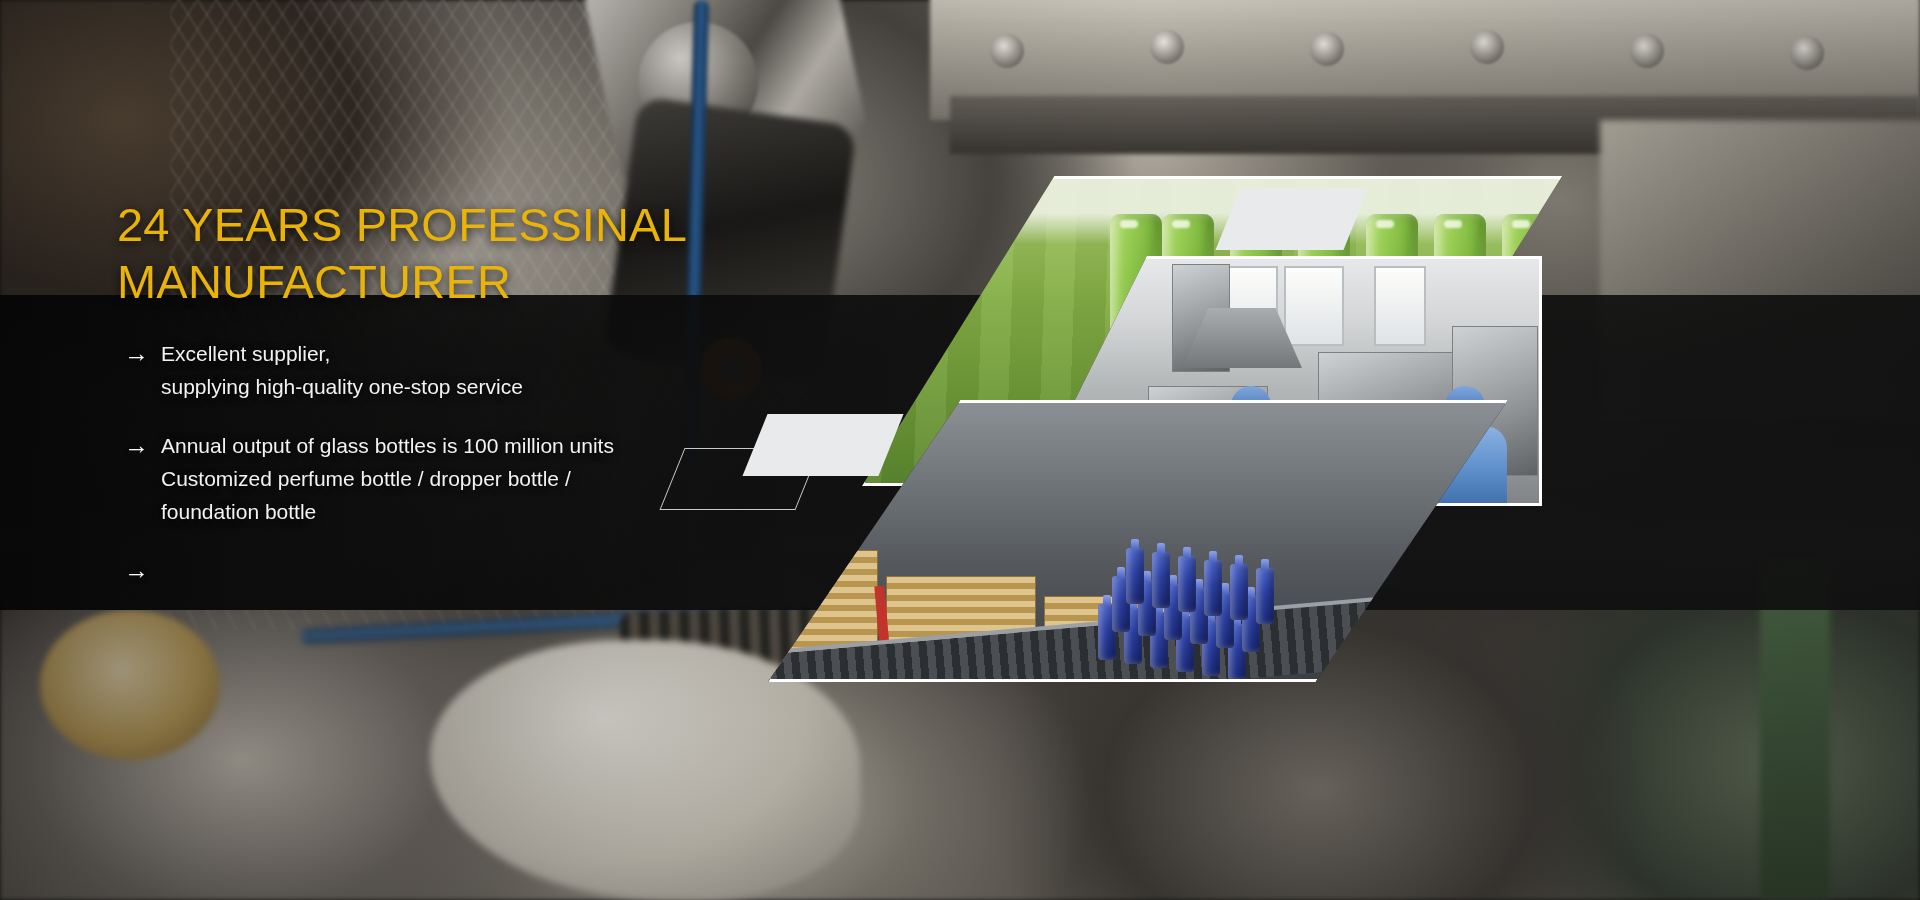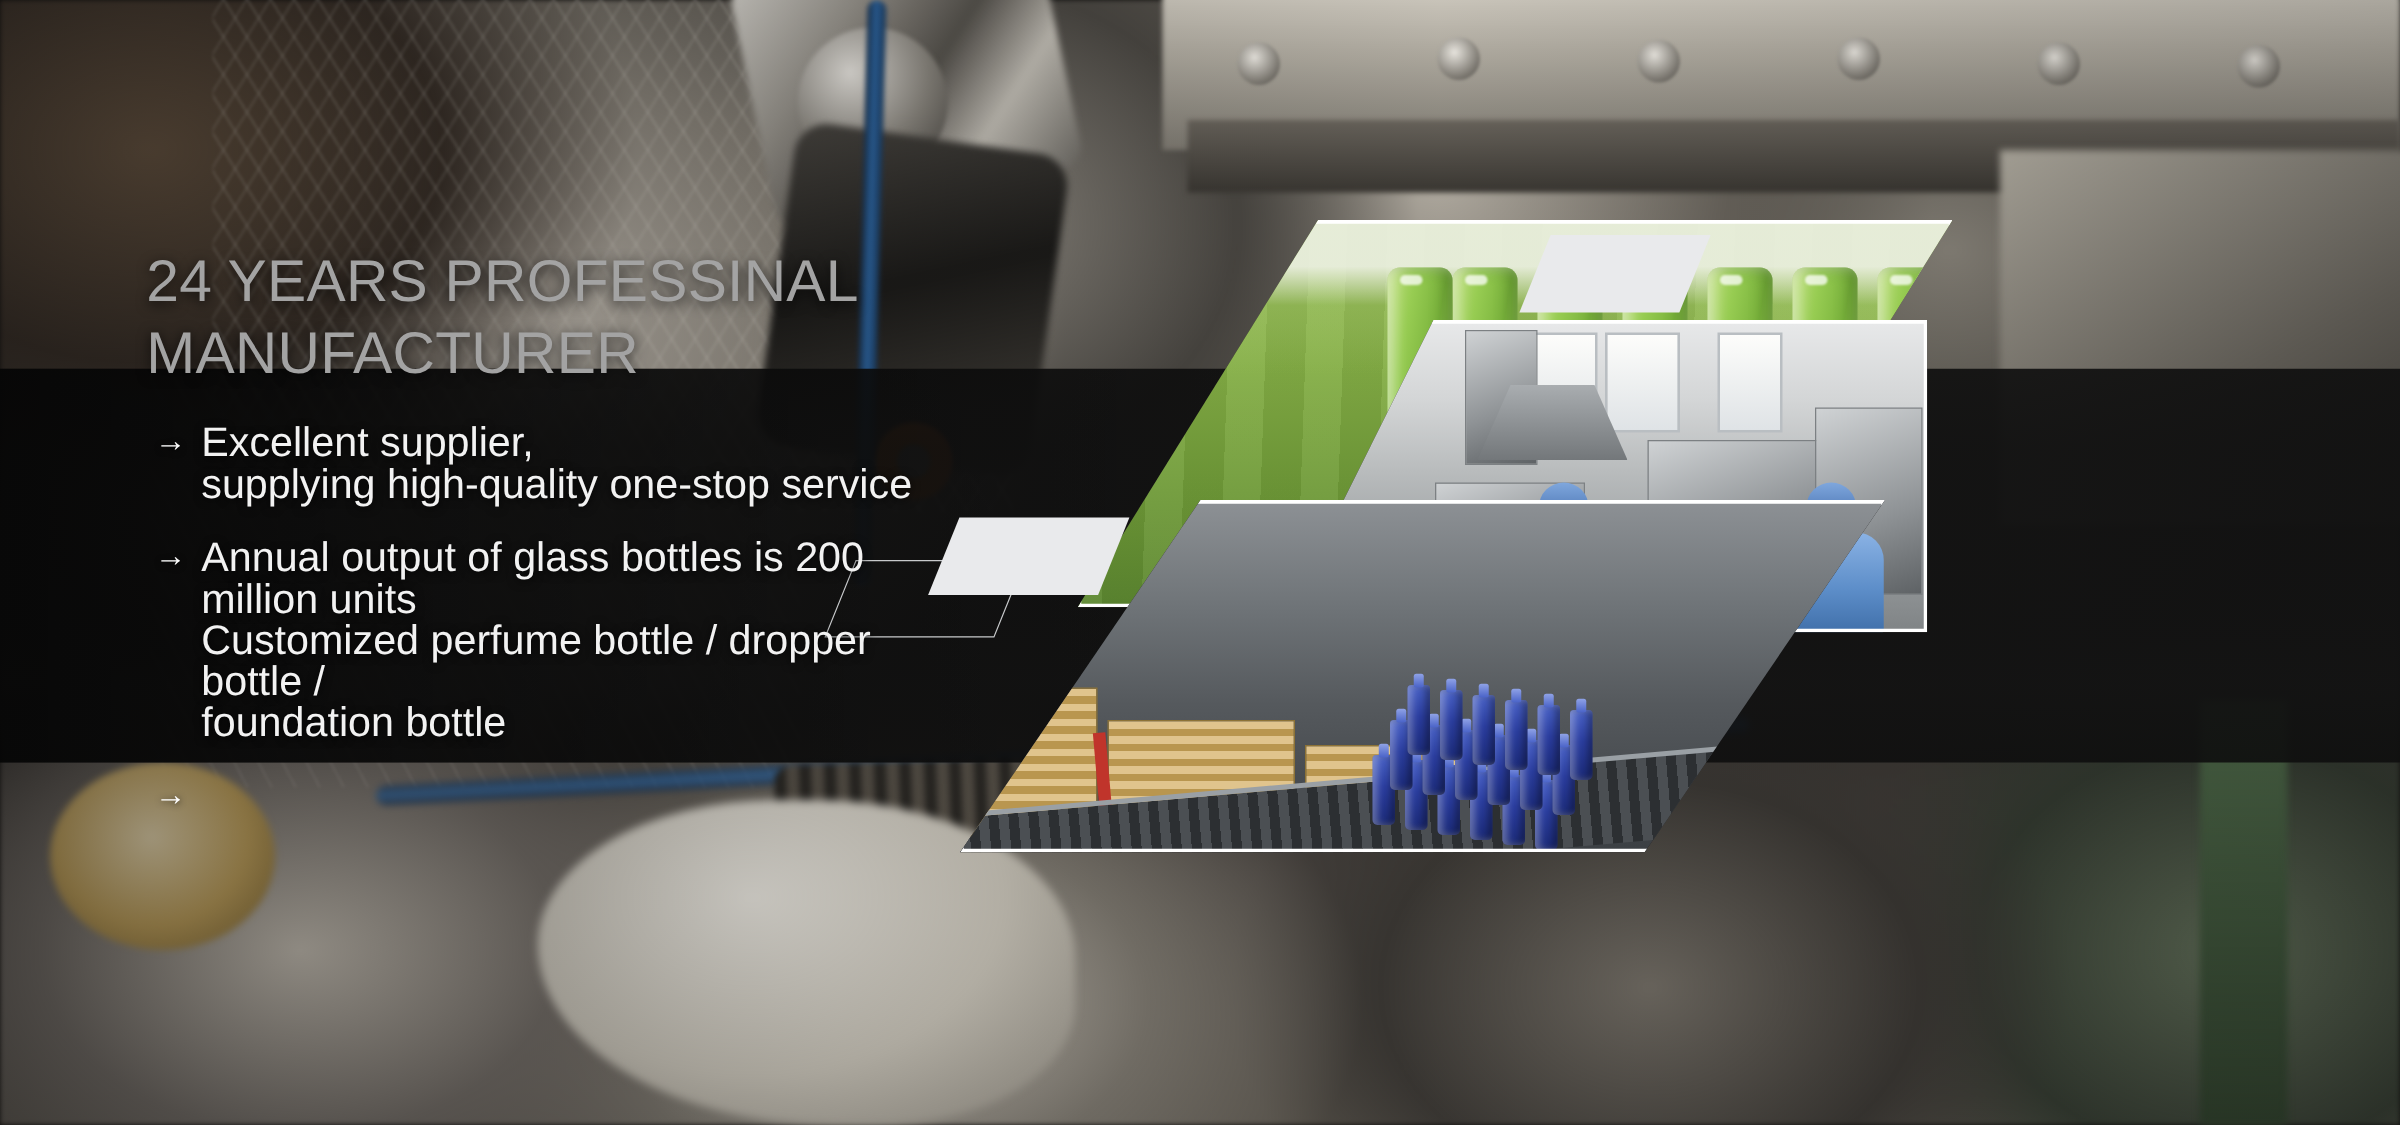--- a/index.html
+++ b/index.html
@@ -138,21 +138,21 @@
   .global-dim {
     position:absolute; inset:0;
     background:linear-gradient(90deg, rgba(10,10,10,.40) 0%, rgba(10,10,10,.18) 35%, rgba(10,10,10,.05) 60%, rgba(10,10,10,.20) 100%);
     pointer-events:none;
   }
 
   
   #copy { position:absolute; left:117px; top:196px; width:620px; z-index:20; }
 
   #headline {
-    color:#a3a3a3;
+    color:#eab308;
     font-size:47px;
     font-weight:400;
     line-height:1.22;
     letter-spacing:.2px;
     text-shadow:0 2px 10px rgba(0,0,0,.75);
     white-space:pre-line;
   }
 
   #bullets { margin-top:26px; }
   .bullet { display:flex; align-items:flex-start; margin-bottom:26px; }
@@ -162,21 +162,21 @@
     width:44px;
     color:#ffffff;
     font-size:25px;
     line-height:32px;
     text-align:left;
     padding-left:7px;
     text-shadow:0 1px 6px rgba(0,0,0,.8);
   }
   .btext {
     color:#f2f2f2;
-    font-size:33px;
+    font-size:21px;
     line-height:33px;
     letter-spacing:0px;
     white-space:pre-line;
     text-shadow:0 1px 8px rgba(0,0,0,.85);
   }
 
   
   #collage { position:absolute; left:0; top:0; width:1920px; height:900px; z-index:15; pointer-events:none; }
   #collage > * { pointer-events:auto; }
 
@@ -471,21 +471,21 @@
 MANUFACTURER</div>
 
     <div id="bullets">
       <div class="bullet">
         <span class="arrow">→</span>
         <span class="btext">Excellent supplier,
 supplying high-quality one-stop service</span>
       </div>
       <div class="bullet">
         <span class="arrow">→</span>
-        <span class="btext">Annual output of glass bottles is 200 million units
+        <span class="btext">Annual output of glass bottles is 100 million units
 Customized perfume bottle / dropper bottle /
 foundation bottle</span>
       </div>
       <div class="bullet">
         <span class="arrow">→</span>
       </div>
     </div>
   </div>
 
 </div>

